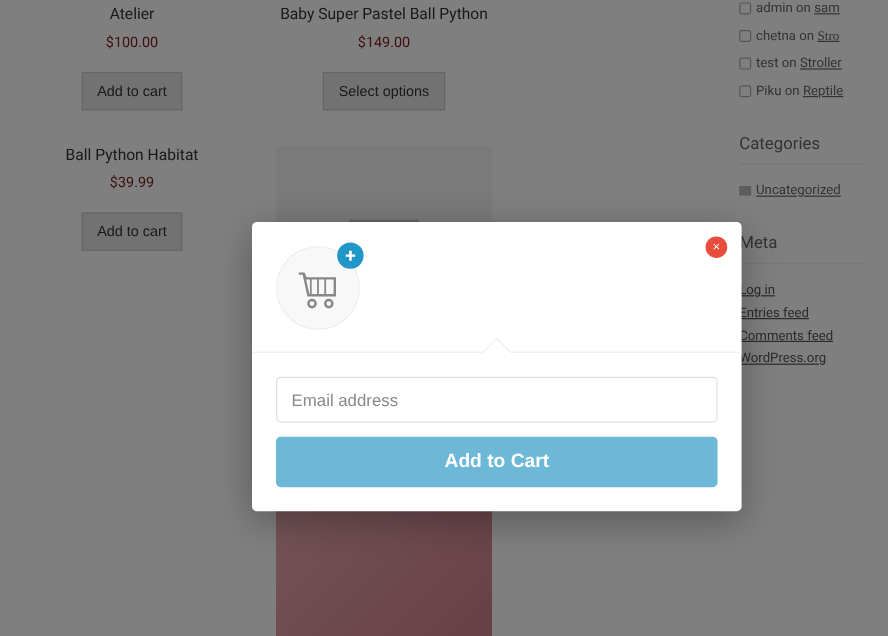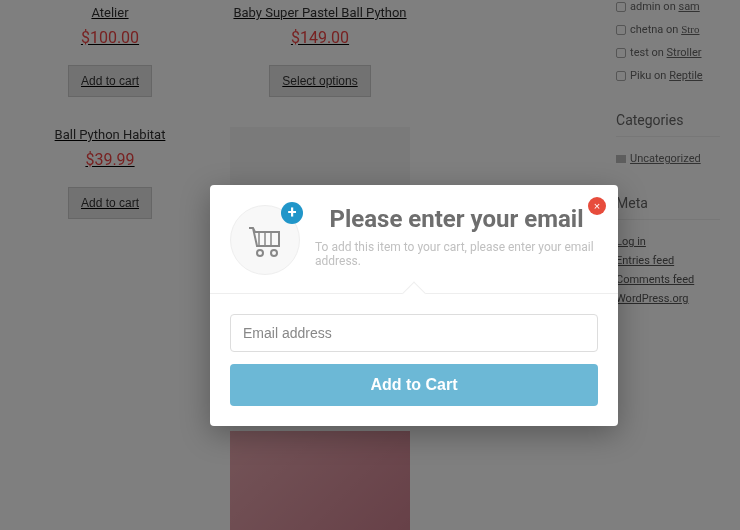--- a/index.html
+++ b/index.html
@@ -1,22 +1,22 @@
 <!DOCTYPE html>
 <html><head>
   <meta charset="utf-8">
   <style>
     * { box-sizing: border-box; margin: 0; padding: 0; }
     body { font-family: -apple-system, BlinkMacSystemFont, "Segoe UI", Roboto, sans-serif; background: #fff; width: 740px; height: 530px; overflow: hidden; position: relative; }
     .overlay { position: absolute; inset: 0; background: rgba(0,0,0,0.5); z-index: 10; }
     .main { display: flex; padding: 0 20px; }
     .products { display: flex; flex-wrap: wrap; gap: 30px; width: 620px; padding-top: 5px; }
-    .product { width: 180px; display: flex; flex-direction: column; align-items: center; text-decoration: underline; }
+    .product { width: 180px; display: flex; flex-direction: column; align-items: center; }
     .product-title { font-size: 13px; color: #333; text-align: center; margin-bottom: 8px; }
-    .product-price { font-size: 16px; color: #ef4444; margin-bottom: 18px; }
+    .product-price { font-size: 12px; color: #7f1d1d; margin-bottom: 18px; }
     .product-btn { background: #e5e5e5; border: 1px solid #ccc; color: #333; font-size: 12px; padding: 8px 12px; cursor: pointer; }
     .product-img { width: 180px; height: 170px; background: #f5f5f5; display: flex; align-items: center; justify-content: center; margin-bottom: 12px; }
     .placeholder-icon { width: 60px; height: 50px; position: relative; }
     .placeholder-icon svg { width: 100%; height: 100%; }
     .product-img.photo { background: linear-gradient(135deg, #e8a8b0, #c87888); }
     .sidebar { width: 120px; padding-left: 10px; overflow: hidden; }
     .side-section { margin-bottom: 30px; }
     .side-heading { font-size: 14px; color: #666; font-weight: 400; margin-bottom: 15px; border-bottom: 1px solid #eee; padding-bottom: 8px; }
     .comment-item { font-size: 11px; color: #666; margin-bottom: 10px; white-space: nowrap; }
     .comment-icon { display: inline-block; width: 10px; height: 10px; border: 1px solid #aaa; border-radius: 2px; margin-right: 4px; vertical-align: middle; }
@@ -110,23 +110,19 @@
       <svg class="cart-svg" viewBox="0 0 40 40">
         <path d="M4 8 L8 8 L10 12 L34 12 L34 26 L12 26 L8 8" fill="none" stroke="#888" stroke-width="2"></path>
         <line x1="14" y1="12" x2="14" y2="26" stroke="#888" stroke-width="1.5"></line>
         <line x1="20" y1="12" x2="20" y2="26" stroke="#888" stroke-width="1.5"></line>
         <line x1="26" y1="12" x2="26" y2="26" stroke="#888" stroke-width="1.5"></line>
         <circle cx="15" cy="33" r="3" fill="none" stroke="#888" stroke-width="2"></circle>
         <circle cx="29" cy="33" r="3" fill="none" stroke="#888" stroke-width="2"></circle>
       </svg>
       <div class="plus-badge">+</div>
     </div>
-    <div class="modal-text">
-      <div class="modal-title">Please enter your email</div>
-      <div class="modal-sub">To add this item to your cart, please enter your email address.</div>
-    </div>
   </div>
   <div class="modal-divider"></div>
   <div class="modal-body">
     <input class="modal-input" type="email" placeholder="Email address" style="">
     <button class="modal-btn">Add to Cart</button>
   </div>
 </div>
 
 </body></html>

